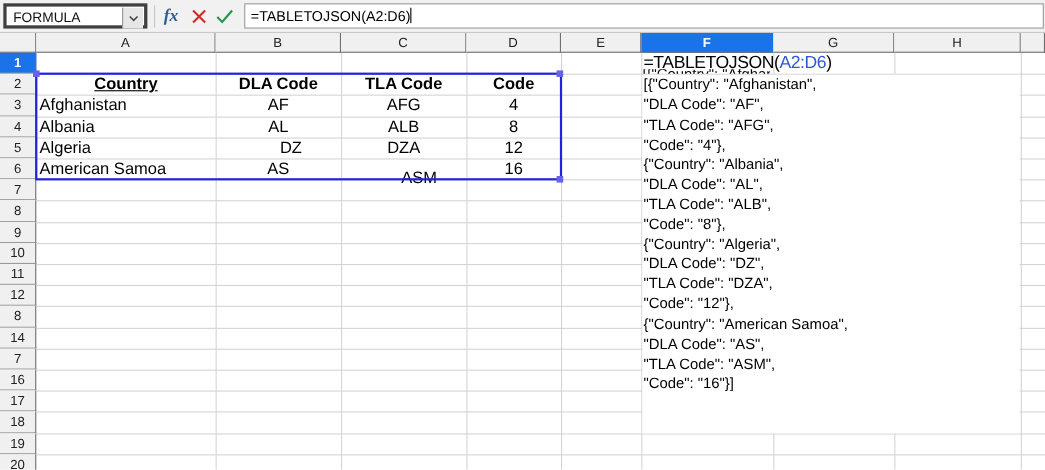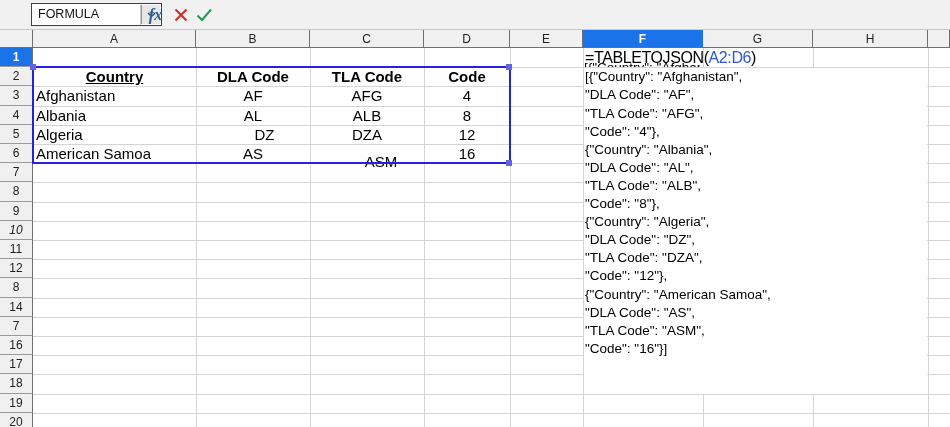--- a/index.html
+++ b/index.html
@@ -17,21 +17,21 @@
   }
   html,body{margin:0;padding:0;}
   body{width:950px;height:427px;overflow:hidden;background:#fff;
        font-family:"Liberation Sans","DejaVu Sans",sans-serif;-webkit-font-smoothing:antialiased;}
   #app{position:relative;width:950px;height:427px;overflow:hidden;}
 
   
   #toolbar{position:absolute;left:0;top:0;width:950px;height:30px;
            background:var(--toolbar-bg);border-bottom:1px solid #c9c9c9;box-sizing:border-box;}
   #namebox{position:absolute;left:3px;top:3px;width:131px;height:23px;background:#fff;
-           border:1px solid #404040;box-sizing:border-box;margin-left:28px;}
+           border:3px solid #404040;box-sizing:border-box;}
   #namebox .nb-text{position:absolute;left:6px;top:0;line-height:21px;font-size:12.5px;color:#111;}
   #nb-drop{position:absolute;right:1px;top:1px;width:19px;height:19px;background:#e7e7e7;
            border-left:1px solid #989898;box-sizing:border-box;display:flex;align-items:center;justify-content:center;}
   #sep1{position:absolute;left:140px;top:5px;width:1px;height:20px;background:#c6c6c6;}
   .tb-btn{position:absolute;top:3px;width:23px;height:24px;display:flex;align-items:center;justify-content:center;cursor:default;}
   #fx-btn{left:144px;font-family:"Liberation Serif","DejaVu Serif",serif;font-style:italic;
           font-size:16px;color:var(--fx-blue);font-weight:600;}
   #cancel-btn{left:169px;}
   #accept-btn{left:193px;}
   #formulabar{position:absolute;left:222px;top:3px;width:727px;height:23px;background:#fff;
@@ -97,20 +97,23 @@
       <svg width="14" height="14" viewBox="0 0 14 14">
         <line x1="1.5" y1="1.5" x2="12.5" y2="12.5" stroke="var(--cancel-red)" stroke-width="1.9"></line>
         <line x1="12.5" y1="1.5" x2="1.5" y2="12.5" stroke="var(--cancel-red)" stroke-width="1.9"></line>
       </svg>
     </div>
     <div class="tb-btn" id="accept-btn">
       <svg width="17" height="14" viewBox="0 0 17 14">
         <polyline points="1.5,7.5 6,12 15,1.5" fill="none" stroke="var(--accept-green)" stroke-width="2"></polyline>
       </svg>
     </div>
+    <div id="formulabar" role="textbox">
+      <span class="fb-text"><span>=TABLETOJSON(A2:D6)</span><span id="caret"></span></span>
+    </div>
   </div>
 
   <div id="corner"></div>
   <div id="colhdrs">
       <div class="colhdr" style="left: 33px; width: 163px;">A</div>
       <div class="colhdr" style="left: 196px; width: 114px;">B</div>
       <div class="colhdr" style="left: 310px; width: 114px;">C</div>
       <div class="colhdr" style="left: 424px; width: 86px;">D</div>
       <div class="colhdr" style="left: 510px; width: 73px;">E</div>
       <div class="colhdr sel" style="left: 583px; width: 120px;">F</div>
@@ -121,21 +124,21 @@
   <div id="rowhdrs">
       <div class="rowhdr sel" style="top: 48px; height: 19.2px;">1</div>
       <div class="rowhdr" style="top: 67.2px; height: 19.2px;">2</div>
       <div class="rowhdr" style="top: 86.4px; height: 19.2px;">3</div>
       <div class="rowhdr" style="top: 105.6px; height: 19.2px;">4</div>
       <div class="rowhdr" style="top: 124.8px; height: 19.2px;">5</div>
       <div class="rowhdr" style="top: 144px; height: 19.2px;">6</div>
       <div class="rowhdr" style="top: 163.2px; height: 19.2px;">7</div>
       <div class="rowhdr" style="top: 182.4px; height: 19.2px;">8</div>
       <div class="rowhdr" style="top: 201.6px; height: 19.2px;">9</div>
-      <div class="rowhdr" style="top: 220.8px; height: 19.2px; font-style: italic;">10</div>
+      <div class="rowhdr" style="top: 220.8px; height: 19.2px;">10</div>
       <div class="rowhdr" style="top: 240px; height: 19.2px;">11</div>
       <div class="rowhdr" style="top: 259.2px; height: 19.2px;">12</div>
       <div class="rowhdr" style="top: 278.4px; height: 19.2px;">8</div>
       <div class="rowhdr" style="top: 297.6px; height: 19.2px;">14</div>
       <div class="rowhdr" style="top: 316.8px; height: 19.2px;">7</div>
       <div class="rowhdr" style="top: 336px; height: 19.2px;">16</div>
       <div class="rowhdr" style="top: 355.2px; height: 19.2px;">17</div>
       <div class="rowhdr" style="top: 374.4px; height: 19.2px;">18</div>
       <div class="rowhdr" style="top: 393.6px; height: 19.2px;">19</div>
       <div class="rowhdr" style="top: 412.8px; height: 19.2px;">20</div>

